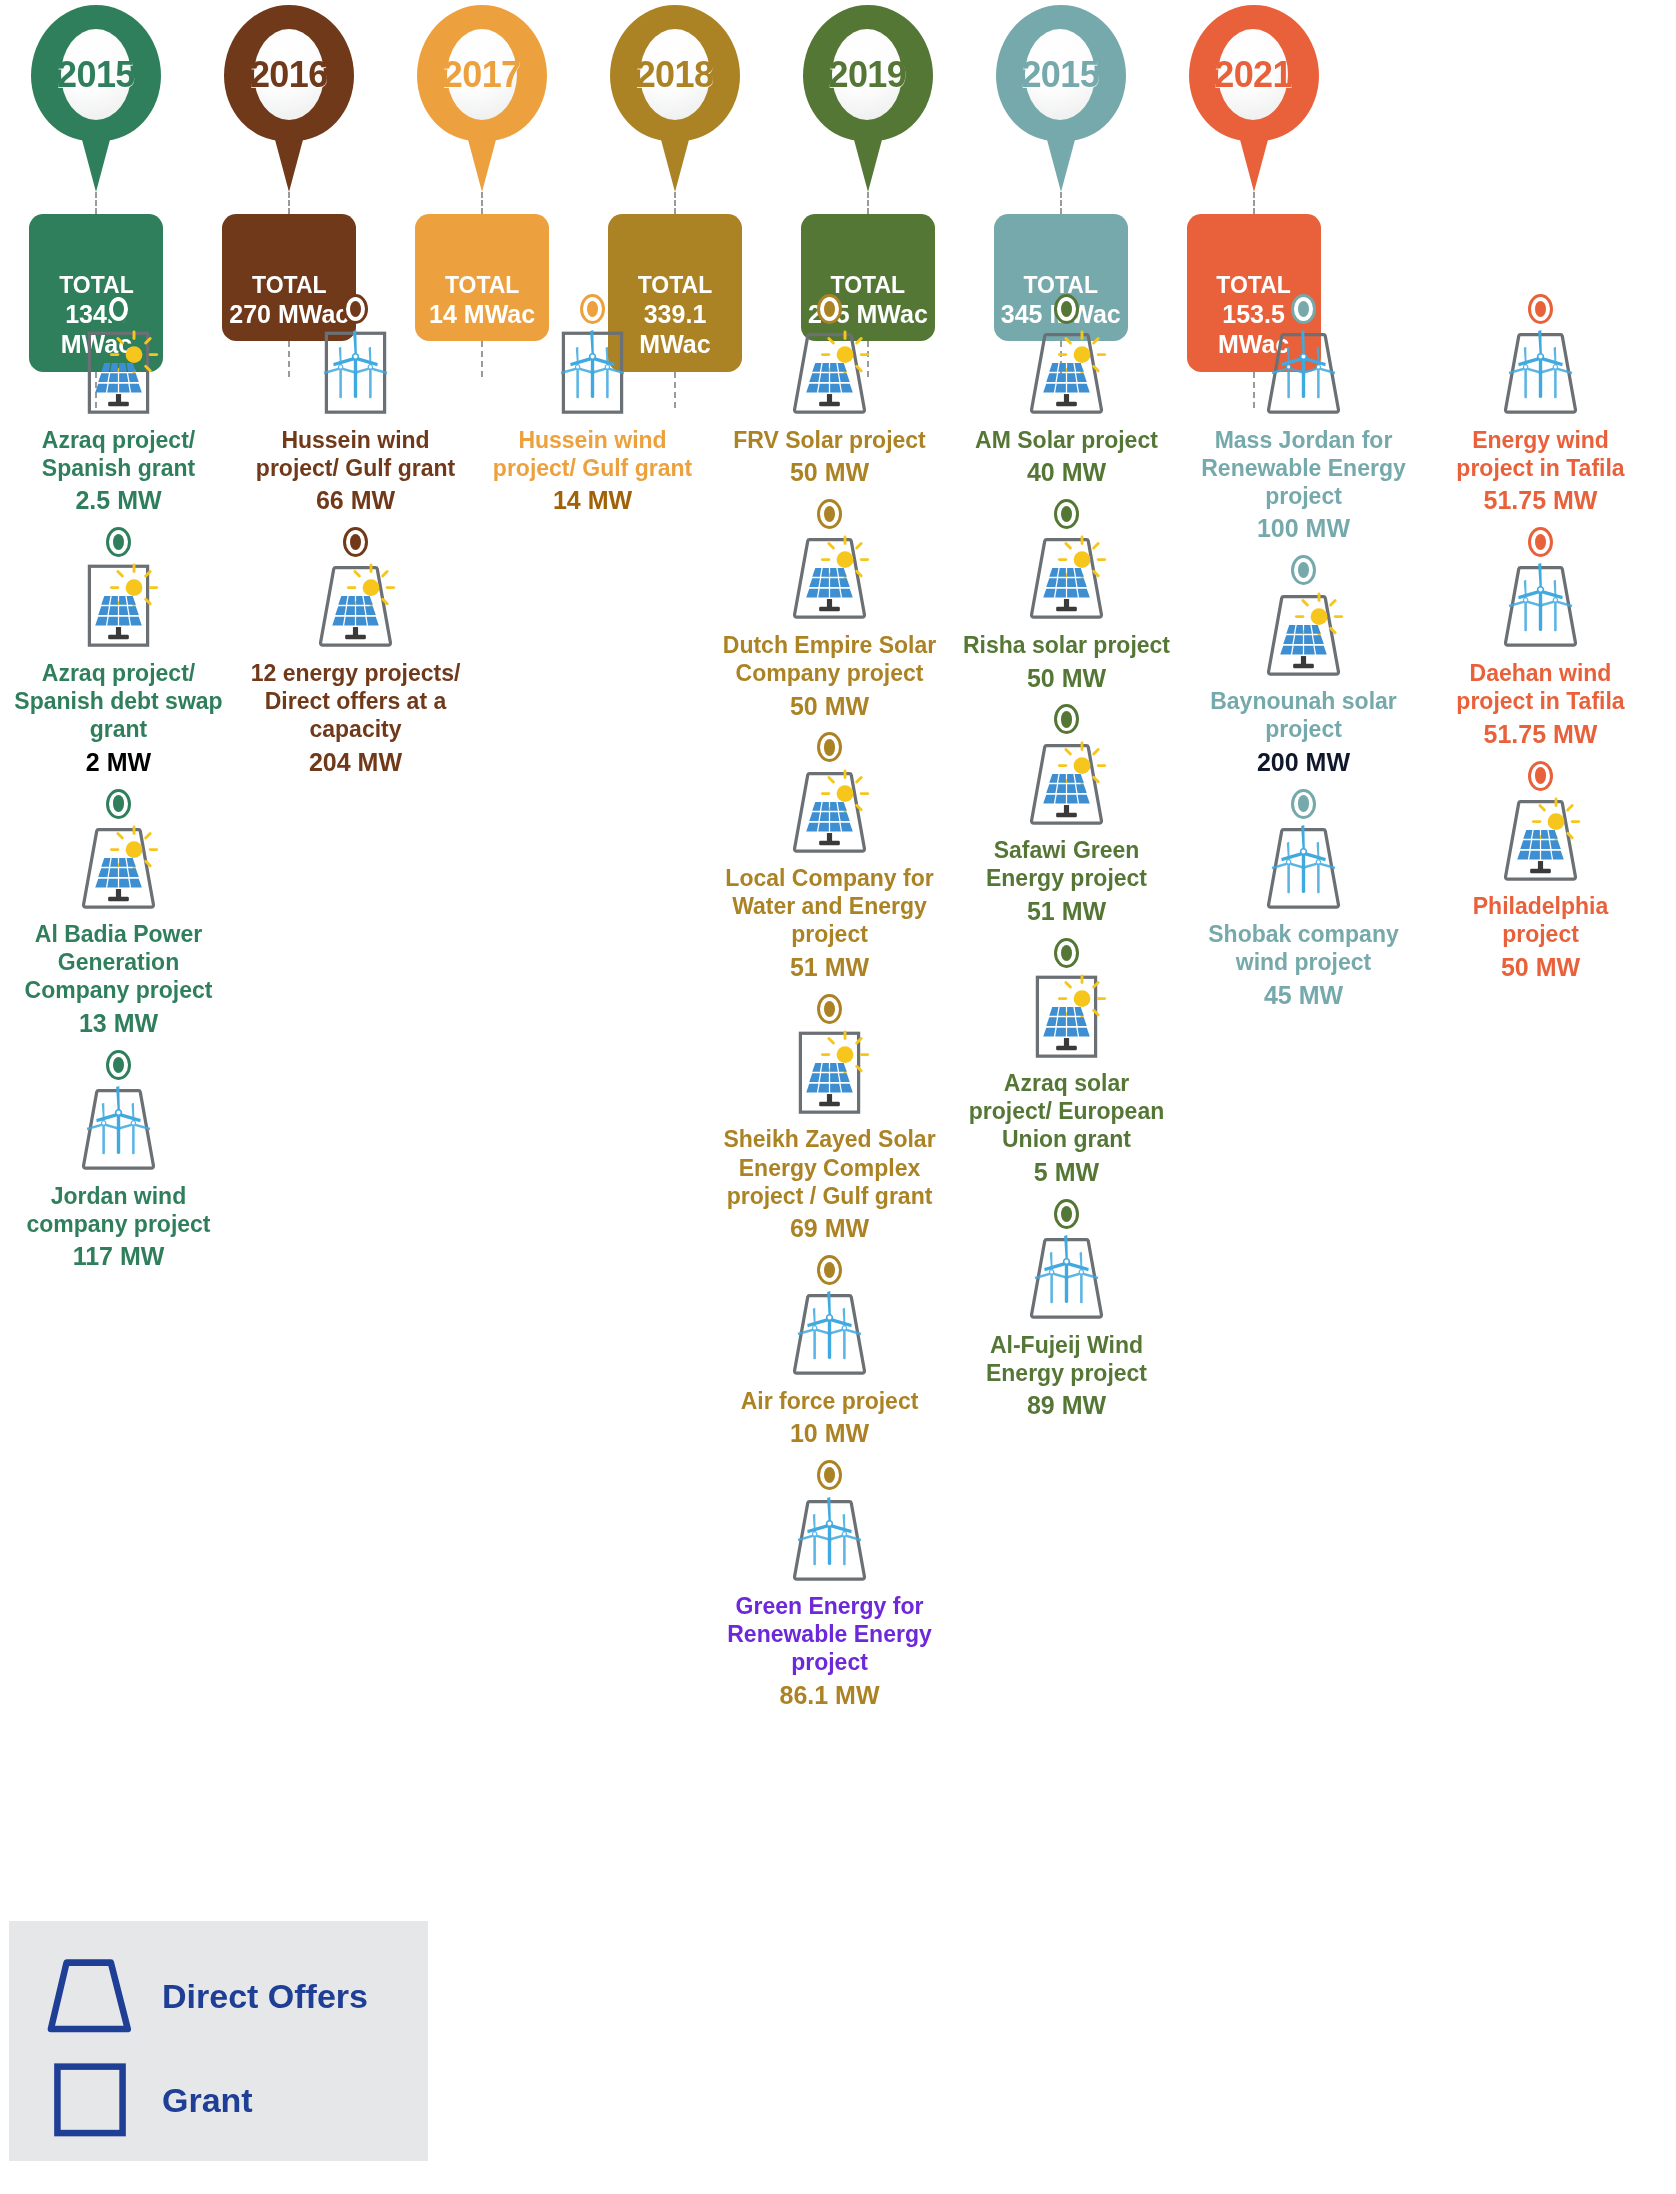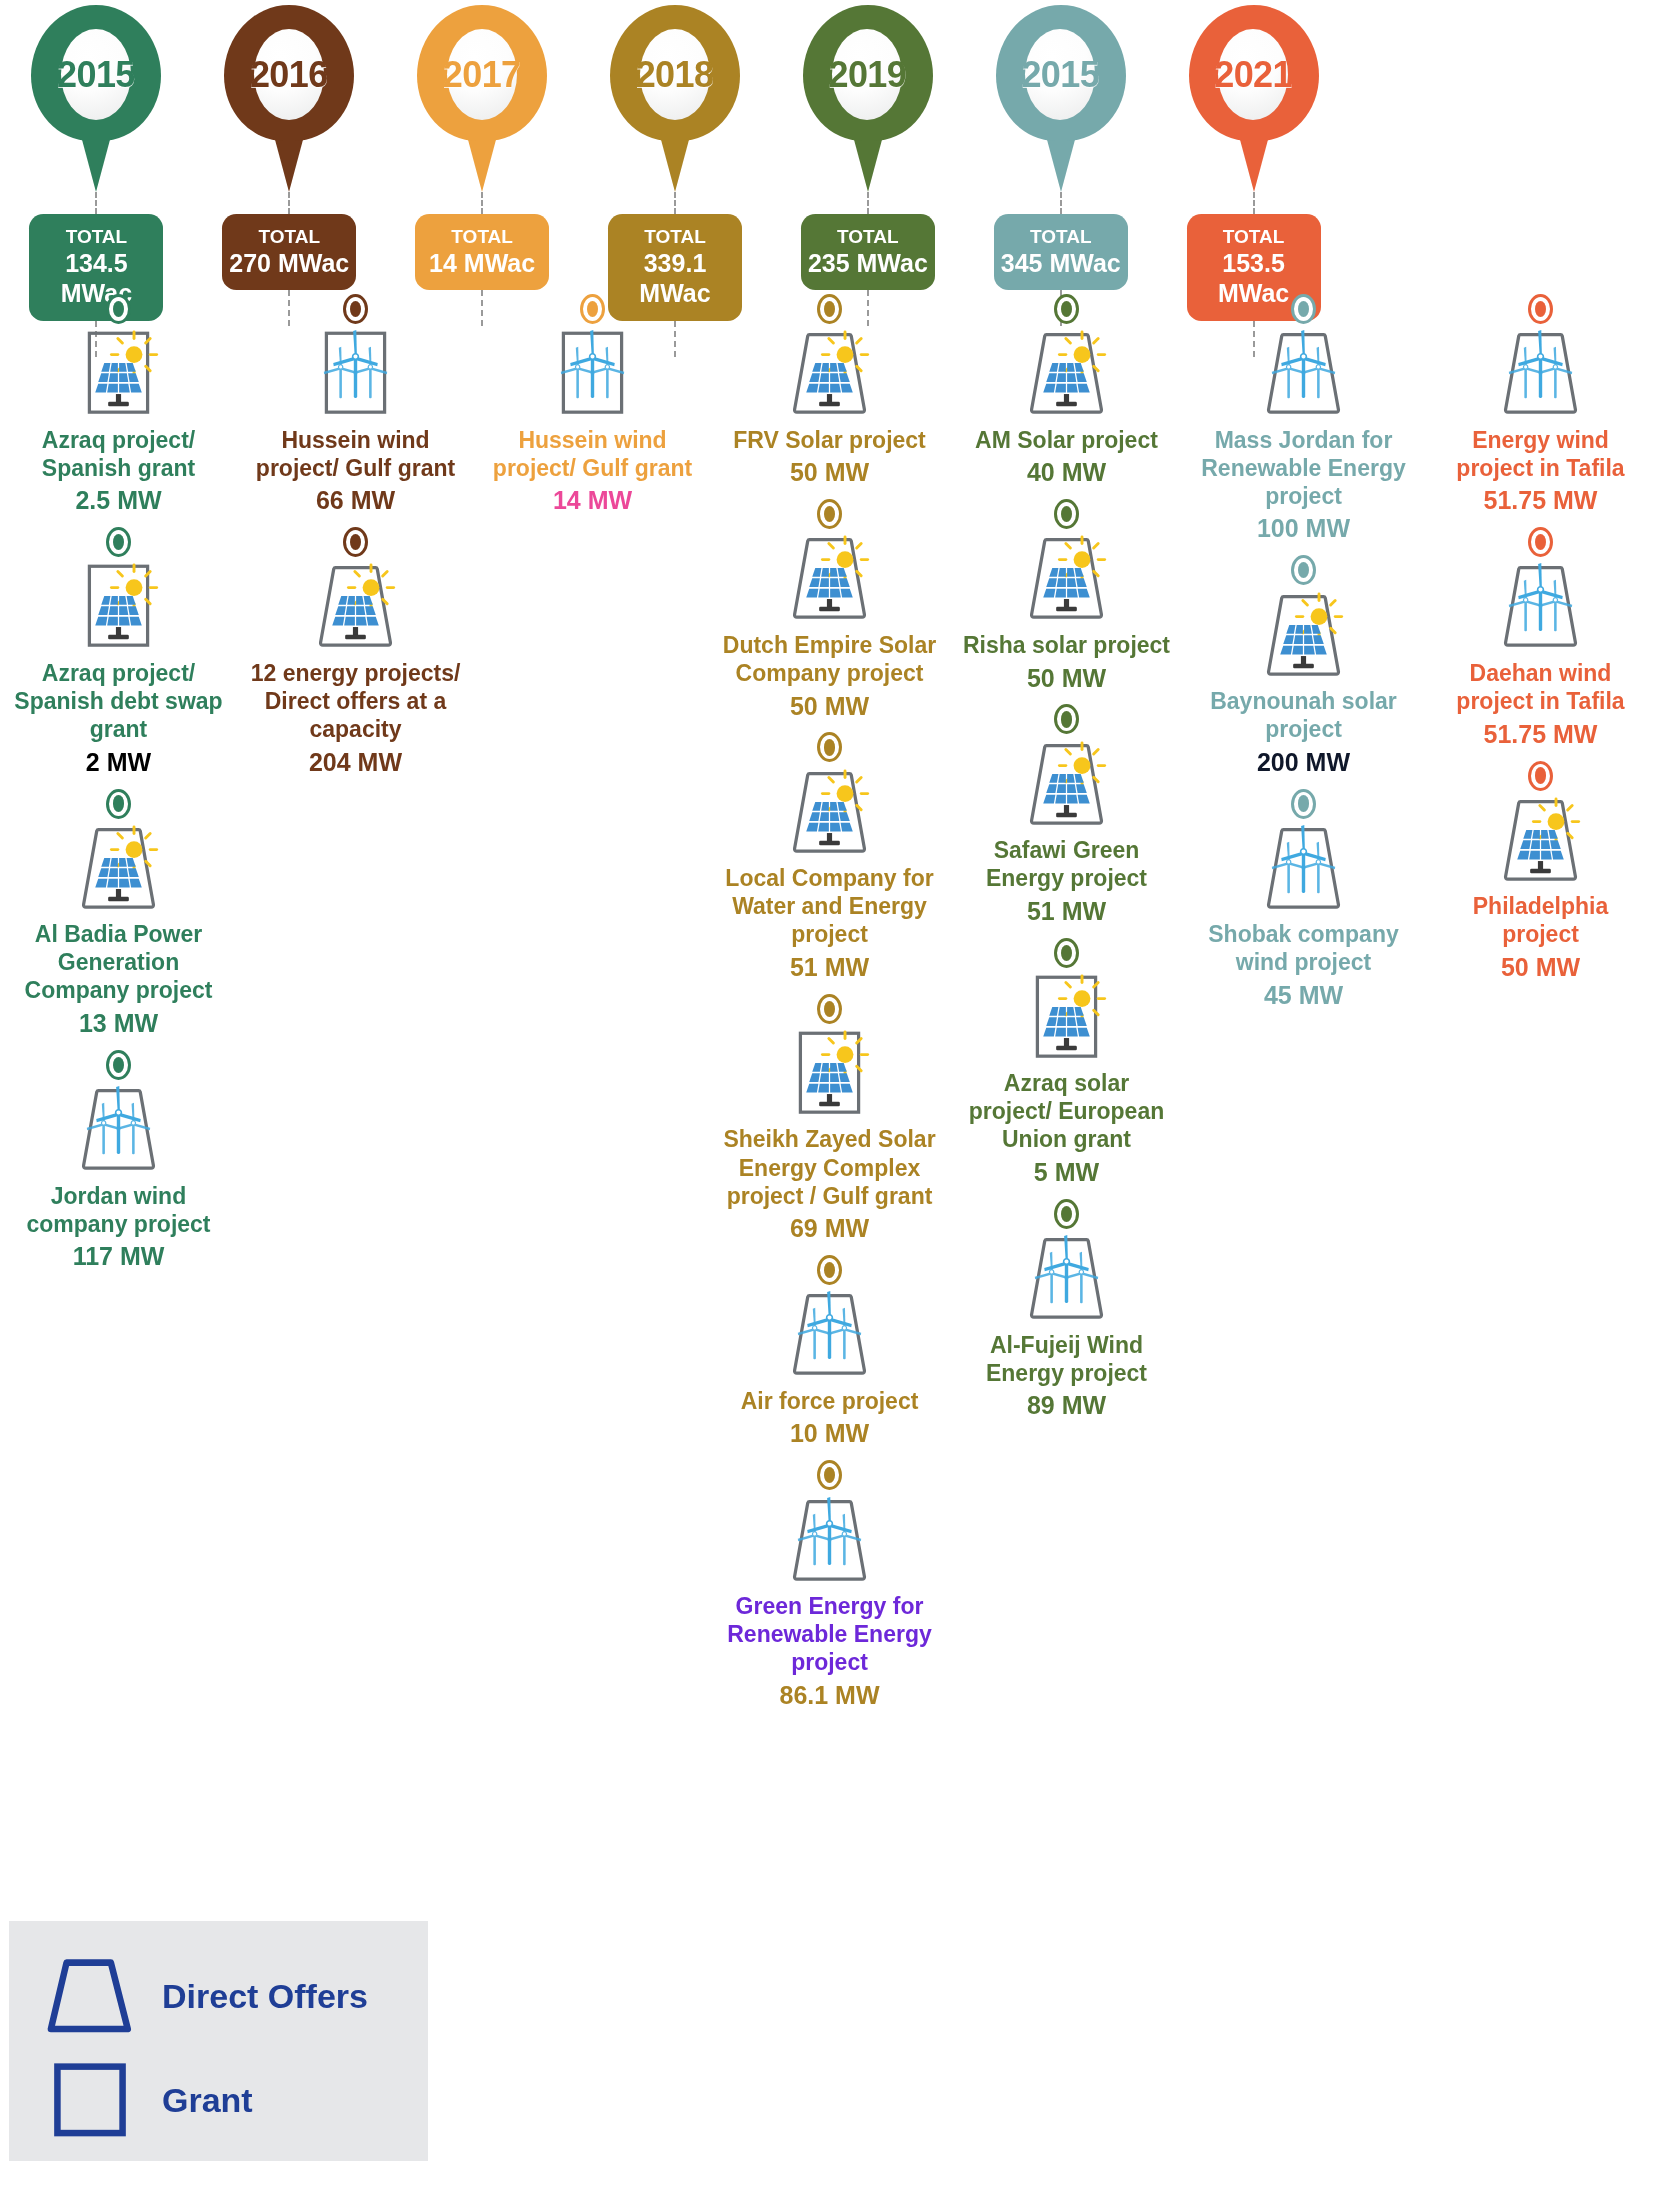--- a/index.html
+++ b/index.html
@@ -63,21 +63,21 @@
     margin: -2.6px 0 0 0;
   }
 
   .total-box {
     width: 134px;
     border-radius: 14.3px;
     padding: 10.4px 3.9px 11.7px 3.9px;
     text-align: center;
     color: #ffffff;
   }
-  .total-label { font-size: 19px; font-weight: 700; line-height: 1.22; }
+  .total-label { font-size: 23px; font-weight: 700; line-height: 1.22; margin-top: 46px; }
   .total-value { font-size: 25px; font-weight: 700; line-height: 1.22; }
 
   .dash-v2 {
     width: 0; height: 36px;
     border-left: 2.6px dashed #9a9a9a;
   }
 
   
   #columns {
     position: absolute;
@@ -504,21 +504,21 @@
     <g transform="translate(75,42) scale(0.82)" opacity="1" fill="#3fa9e0">
     <rect x="-3.2" y="0" width="6.4" height="78" rx="2.5"></rect>
     <path d="M-1.6 -2 L-4.5 -48 L1.5 -50 L2.6 -2 Z"></path>
     <path d="M1.8 0.6 L42 12 L41 18.5 L1.5 7 Z"></path>
     <path d="M-1.8 0.6 L-42 12 L-41 18.5 L-1.5 7 Z"></path>
     <circle cx="0" cy="0" r="5.4" fill="#fff" stroke="#3fa9e0" stroke-width="3"></circle>
   </g>
   </g>
         </svg>
         <div class="proj-text" style="color:#eda13e">Hussein wind project/ Gulf grant</div>
-        <div class="proj-cap" style="color:#ec4899">14 MW</div>
+        <div class="proj-cap" style="color:#a16207">14 MW</div>
       </div>
     </div>
     <div class="proj-col">
       <div class="project">
         <div class="node-dot" style="color:#ab8324"></div>
         <svg class="tech-icon" viewBox="0 0 150 138">
      <path d="M44 8 L106 8 Q108 8 108.6 10 L129 124 Q129.5 128 125.5 128 L24.5 128 Q20.5 128 21 124 L41.4 10 Q42 8 44 8 Z" fill="none" stroke="#6b7075" stroke-width="5" stroke-linejoin="round"></path>
           <g>
     <circle cx="99" cy="39" r="13" fill="#f7c61c"></circle>
     <g stroke="#f7c61c" stroke-width="4.5" stroke-linecap="round">

